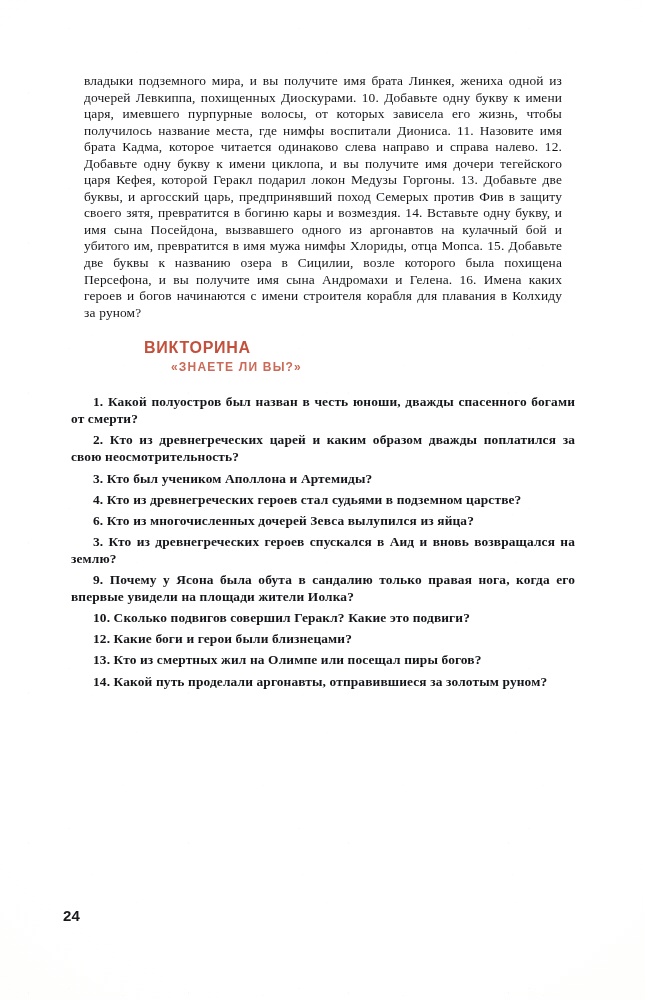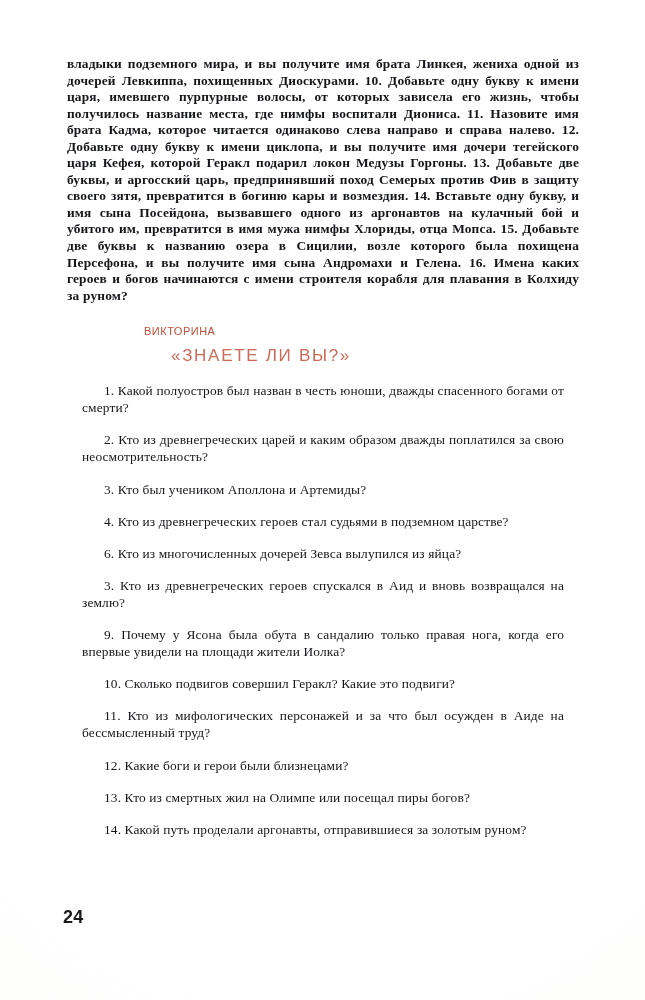--- a/index.html
+++ b/index.html
@@ -28,80 +28,80 @@
     position: absolute;
     left: 67px;
     top: 56px;
     width: 512px;
   }
 
   
   .body-para {
     font-size: 13.4px;
     line-height: 16.55px;
-    font-weight: bold;
+    font-weight: normal;
     color: #15161a;
     text-align: justify;
     text-justify: inter-word;
     letter-spacing: 0.01em;
     word-spacing: 0.02em;
-    margin: 0;
+    margin: 17px;
     -webkit-hyphens: manual;
     hyphens: manual;
   }
   .body-para.first-cont {
     text-indent: 0;
   }
 
   
   .quiz-heading {
     margin-top: 19px;
     font-family: "Liberation Sans", "DejaVu Sans", sans-serif;
   }
   .quiz-title {
-    font-size: 11px;
-    font-weight: normal;
+    font-size: 16px;
+    font-weight: bold;
     color: #c2503c;
     letter-spacing: 0.045em;
     line-height: 16px;
     padding-left: 77px;
   }
   .quiz-subtitle {
-    font-size: 17px;
-    font-weight: normal;
+    font-size: 12px;
+    font-weight: bold;
     color: #cb6a58;
     letter-spacing: 0.1em;
     line-height: 16px;
     padding-left: 104px;
-    margin-top: 9px;
+    margin-top: 3px;
   }
 
   
   .questions {
     margin-top: 18px;
   }
   .question {
     font-size: 13.4px;
     line-height: 17.1px;
-    font-weight: normal;
+    font-weight: bold;
     color: #15161a;
     text-align: justify;
     text-justify: inter-word;
     text-indent: 22px;
     letter-spacing: 0.01em;
-    margin: 15px;
+    margin: 4px;
   }
 
   
   .folio {
     position: absolute;
     left: 63px;
     top: 907px;
     font-family: "Liberation Sans", "DejaVu Sans", sans-serif;
-    font-size: 18px;
+    font-size: 15px;
     font-weight: bold;
     color: #1a1a1c;
     letter-spacing: 0.01em;
   }
 
   
   .speckle {
     position: absolute;
     inset: 0;
     pointer-events: none;
@@ -131,21 +131,20 @@
 
     <div class="questions">
       <p class="question">1. Какой полуостров был назван в честь юноши, дважды спасенного богами от смерти?</p>
       <p class="question">2. Кто из древнегреческих царей и каким образом дважды поплатился за свою неосмотрительность?</p>
       <p class="question">3. Кто был учеником Аполлона и Артемиды?</p>
       <p class="question">4. Кто из древнегреческих героев стал судьями в подземном царстве?</p>
       <p class="question">6. Кто из многочисленных дочерей Зевса вылупился из яйца?</p>
       <p class="question">3. Кто из древнегреческих героев спускался в Аид и вновь возвращался на землю?</p>
       <p class="question">9. Почему у Ясона была обута в сандалию только правая нога, когда его впервые увидели на площади жители Иолка?</p>
       <p class="question">10. Сколько подвигов совершил Геракл? Какие это подвиги?</p>
-      <p class="question">11. Кто из мифологических персонажей и за что был осужден в Аиде на бессмысленный труд?</p>
       <p class="question">12. Какие боги и герои были близнецами?</p>
       <p class="question">13. Кто из смертных жил на Олимпе или посещал пиры богов?</p>
       <p class="question">14. Какой путь проделали аргонавты, отправившиеся за золотым руном?</p>
     </div>
 
   </div>
 
   <div class="folio">24</div>
 
   <div class="speckle"></div>

